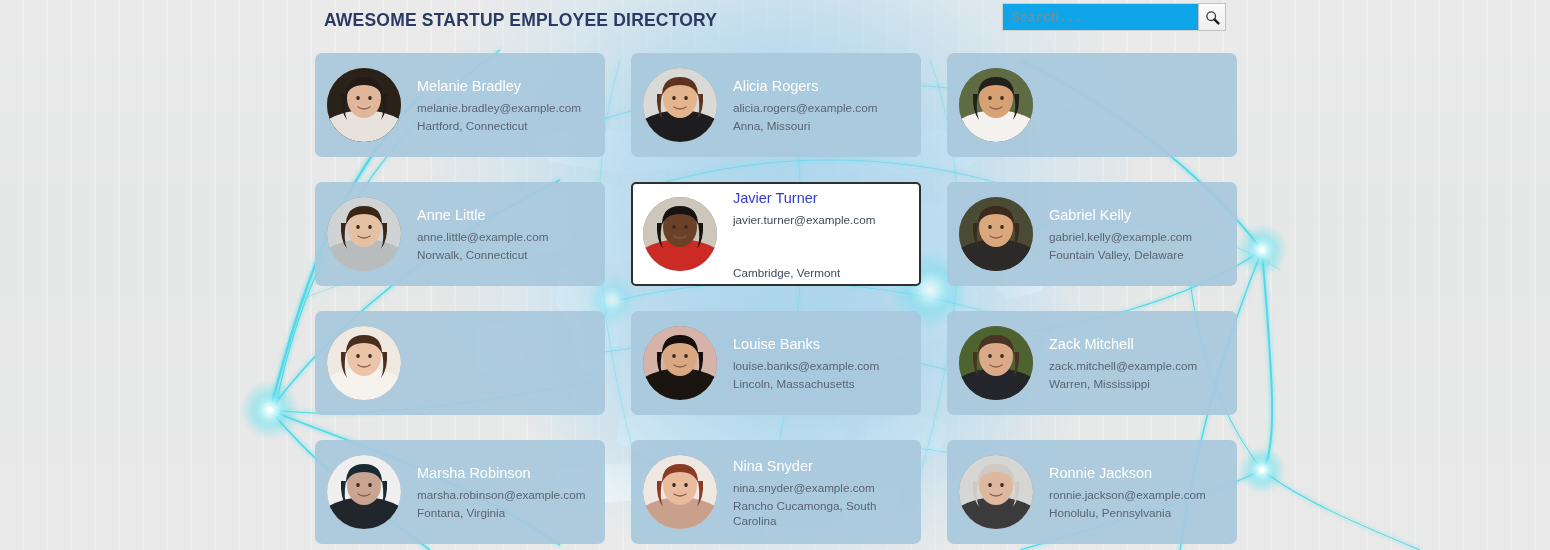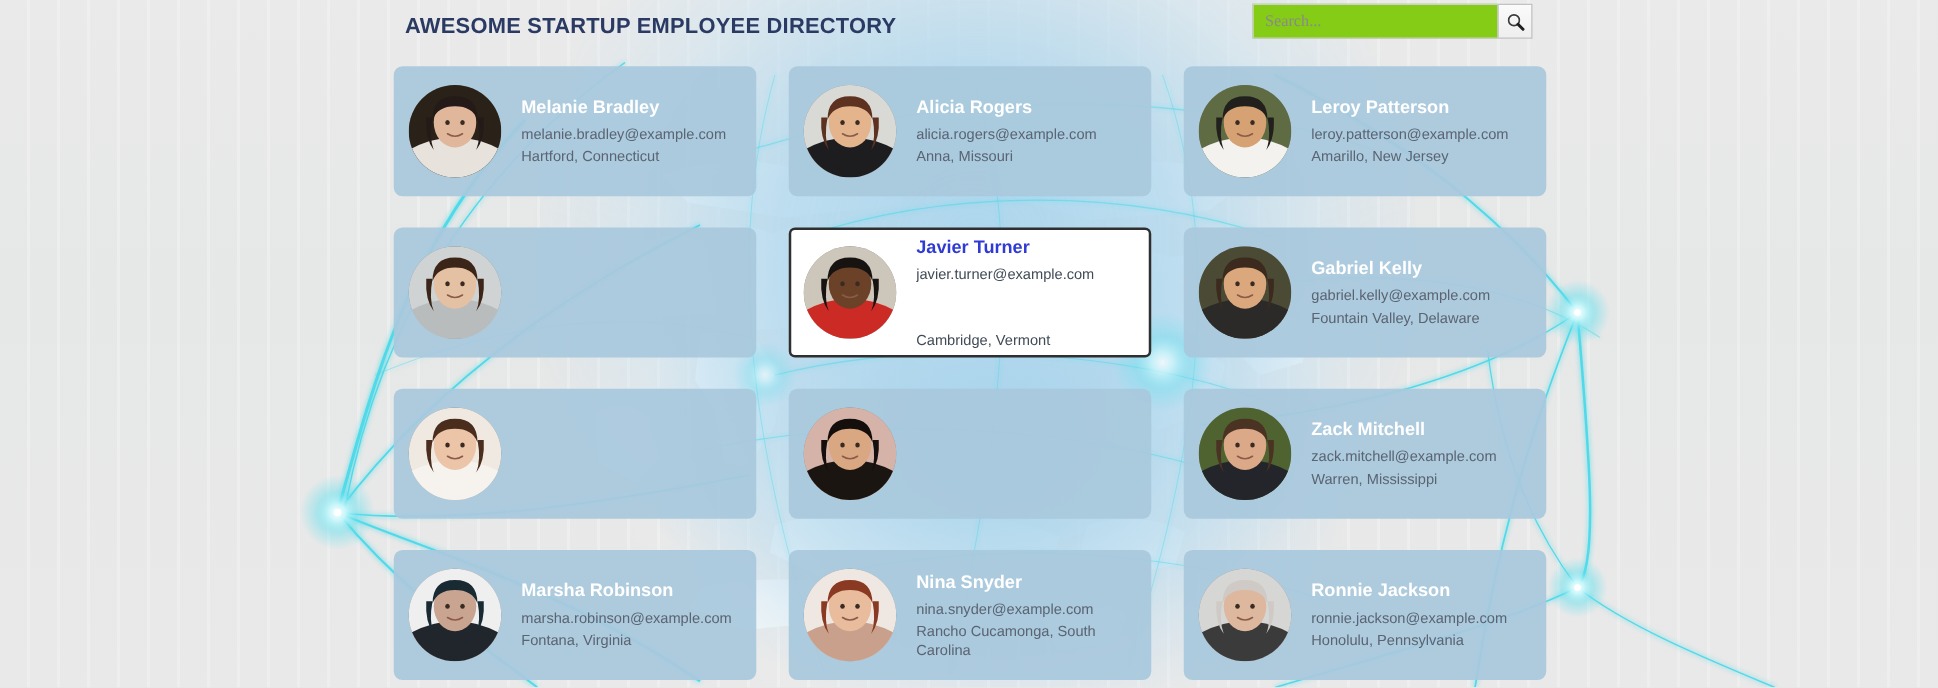--- a/index.html
+++ b/index.html
@@ -89,22 +89,22 @@
     left: 1002px; top: 3px;
     display: flex;
     align-items: stretch;
     height: 28px;
   }
   #search-input {
     width: 196px;
     height: 28px;
     border: 1px solid #cfcfcf;
     border-right: none;
-    background: #84cc16;
-    font-family: Liberation Serif, serif;
+    background: #0ea5e9;
+    font-family: Liberation Mono, monospace;
     font-size: 13px;
     color: #4a4a4a;
     padding: 0 9px;
     outline: none;
   }
   #search-input::placeholder { color: #8a8a8a; }
   #search-button {
     width: 28px; height: 28px;
     border: 1px solid #c2c2c2;
     background: linear-gradient(180deg,#fbfbfb 0%,#eeeeee 100%);
@@ -150,21 +150,21 @@
     margin-right: 16px;
     position: relative;
     background: #8a8a8a;
   }
   .avatar .av-svg { display: block; width: 74px; height: 74px; }
 
   .card-text { min-width: 0; overflow: hidden; }
 
   .emp-name {
     font-size: 14.5px;
-    font-weight: bold;
+    font-weight: normal;
     color: #ffffff;
     line-height: 19px;
     margin-bottom: 4px;
     white-space: nowrap;
   }
   .selected .emp-name { color: #2f3bd4; }
 
   .emp-email {
     font-size: 11.7px;
     color: #5a6472;
@@ -343,40 +343,40 @@
             <path d="M0 52 q18 -10 37 -10 q19 0 37 10 L74 74 L0 74 Z" fill="#f3f2ef"></path>
             <ellipse cx="37" cy="30" rx="17" ry="20" fill="#d6a274"></ellipse>
             <path d="M19 28 q0 -19 18 -19 q18 0 18 19 q-4 -11 -18 -11 q-14 0 -18 11 Z" fill="#22201d"></path>
             <path d="M19 26 q-3 16 1 26 q-7 -9 -6 -26 Z" fill="#22201d"></path>
             <path d="M55 26 q3 16 -1 26 q7 -9 6 -26 Z" fill="#22201d"></path>
             <ellipse cx="31" cy="30" rx="1.8" ry="2" fill="#3a2b22"></ellipse>
             <ellipse cx="43" cy="30" rx="1.8" ry="2" fill="#3a2b22"></ellipse>
             <path d="M31 39 q6 4 12 0" stroke="#8a5b48" stroke-width="1.3" fill="none" stroke-linecap="round"></path>
           </svg>
         </div>
-        <div class="card-text">
-          <div class="emp-name">Leroy Patterson</div>
-          <div class="emp-email">leroy.patterson@example.com</div>
-          <div class="emp-location">Amarillo, New Jersey</div>
-        </div>
       </div>
       <div class="employee-card">
         <div class="avatar">
           <svg class="av-svg" viewBox="0 0 74 74">
             <rect width="74" height="74" fill="#cfd3d3"></rect>
             <path d="M0 52 q18 -10 37 -10 q19 0 37 10 L74 74 L0 74 Z" fill="#b9bcbd"></path>
             <ellipse cx="37" cy="30" rx="17" ry="20" fill="#e5c1a4"></ellipse>
             <path d="M19 28 q0 -19 18 -19 q18 0 18 19 q-4 -11 -18 -11 q-14 0 -18 11 Z" fill="#3b2418"></path>
             <path d="M19 26 q-3 16 1 26 q-7 -9 -6 -26 Z" fill="#3b2418"></path>
             <path d="M55 26 q3 16 -1 26 q7 -9 6 -26 Z" fill="#3b2418"></path>
             <ellipse cx="31" cy="30" rx="1.8" ry="2" fill="#3a2b22"></ellipse>
             <ellipse cx="43" cy="30" rx="1.8" ry="2" fill="#3a2b22"></ellipse>
             <path d="M31 39 q6 4 12 0" stroke="#8a5b48" stroke-width="1.3" fill="none" stroke-linecap="round"></path>
           </svg>
         </div>
+        <div class="card-text">
+          <div class="emp-name">Anne Little</div>
+          <div class="emp-email">anne.little@example.com</div>
+          <div class="emp-location">Norwalk, Connecticut</div>
+        </div>
       </div>
       <div class="employee-card selected">
         <div class="avatar">
           <svg class="av-svg" viewBox="0 0 74 74">
             <rect width="74" height="74" fill="#cdc6ba"></rect>
             <path d="M0 52 q18 -10 37 -10 q19 0 37 10 L74 74 L0 74 Z" fill="#cc2b25"></path>
             <ellipse cx="37" cy="30" rx="17" ry="20" fill="#6b4227"></ellipse>
             <path d="M19 28 q0 -19 18 -19 q18 0 18 19 q-4 -11 -18 -11 q-14 0 -18 11 Z" fill="#161311"></path>
             <path d="M19 26 q-3 16 1 26 q-7 -9 -6 -26 Z" fill="#161311"></path>
             <path d="M55 26 q3 16 -1 26 q7 -9 6 -26 Z" fill="#161311"></path>
@@ -433,20 +433,25 @@
             <path d="M0 52 q18 -10 37 -10 q19 0 37 10 L74 74 L0 74 Z" fill="#1b1512"></path>
             <ellipse cx="37" cy="30" rx="17" ry="20" fill="#d9a781"></ellipse>
             <path d="M19 28 q0 -19 18 -19 q18 0 18 19 q-4 -11 -18 -11 q-14 0 -18 11 Z" fill="#140f0d"></path>
             <path d="M19 26 q-3 16 1 26 q-7 -9 -6 -26 Z" fill="#140f0d"></path>
             <path d="M55 26 q3 16 -1 26 q7 -9 6 -26 Z" fill="#140f0d"></path>
             <ellipse cx="31" cy="30" rx="1.8" ry="2" fill="#3a2b22"></ellipse>
             <ellipse cx="43" cy="30" rx="1.8" ry="2" fill="#3a2b22"></ellipse>
             <path d="M31 39 q6 4 12 0" stroke="#8a5b48" stroke-width="1.3" fill="none" stroke-linecap="round"></path>
           </svg>
         </div>
+        <div class="card-text">
+          <div class="emp-name">Louise Banks</div>
+          <div class="emp-email">louise.banks@example.com</div>
+          <div class="emp-location">Lincoln, Massachusetts</div>
+        </div>
       </div>
       <div class="employee-card">
         <div class="avatar">
           <svg class="av-svg" viewBox="0 0 74 74">
             <rect width="74" height="74" fill="#4e6330"></rect>
             <path d="M0 52 q18 -10 37 -10 q19 0 37 10 L74 74 L0 74 Z" fill="#23252b"></path>
             <ellipse cx="37" cy="30" rx="17" ry="20" fill="#dba888"></ellipse>
             <path d="M19 28 q0 -19 18 -19 q18 0 18 19 q-4 -11 -18 -11 q-14 0 -18 11 Z" fill="#4b3324"></path>
             <path d="M19 26 q-3 16 1 26 q-7 -9 -6 -26 Z" fill="#4b3324"></path>
             <path d="M55 26 q3 16 -1 26 q7 -9 6 -26 Z" fill="#4b3324"></path>

